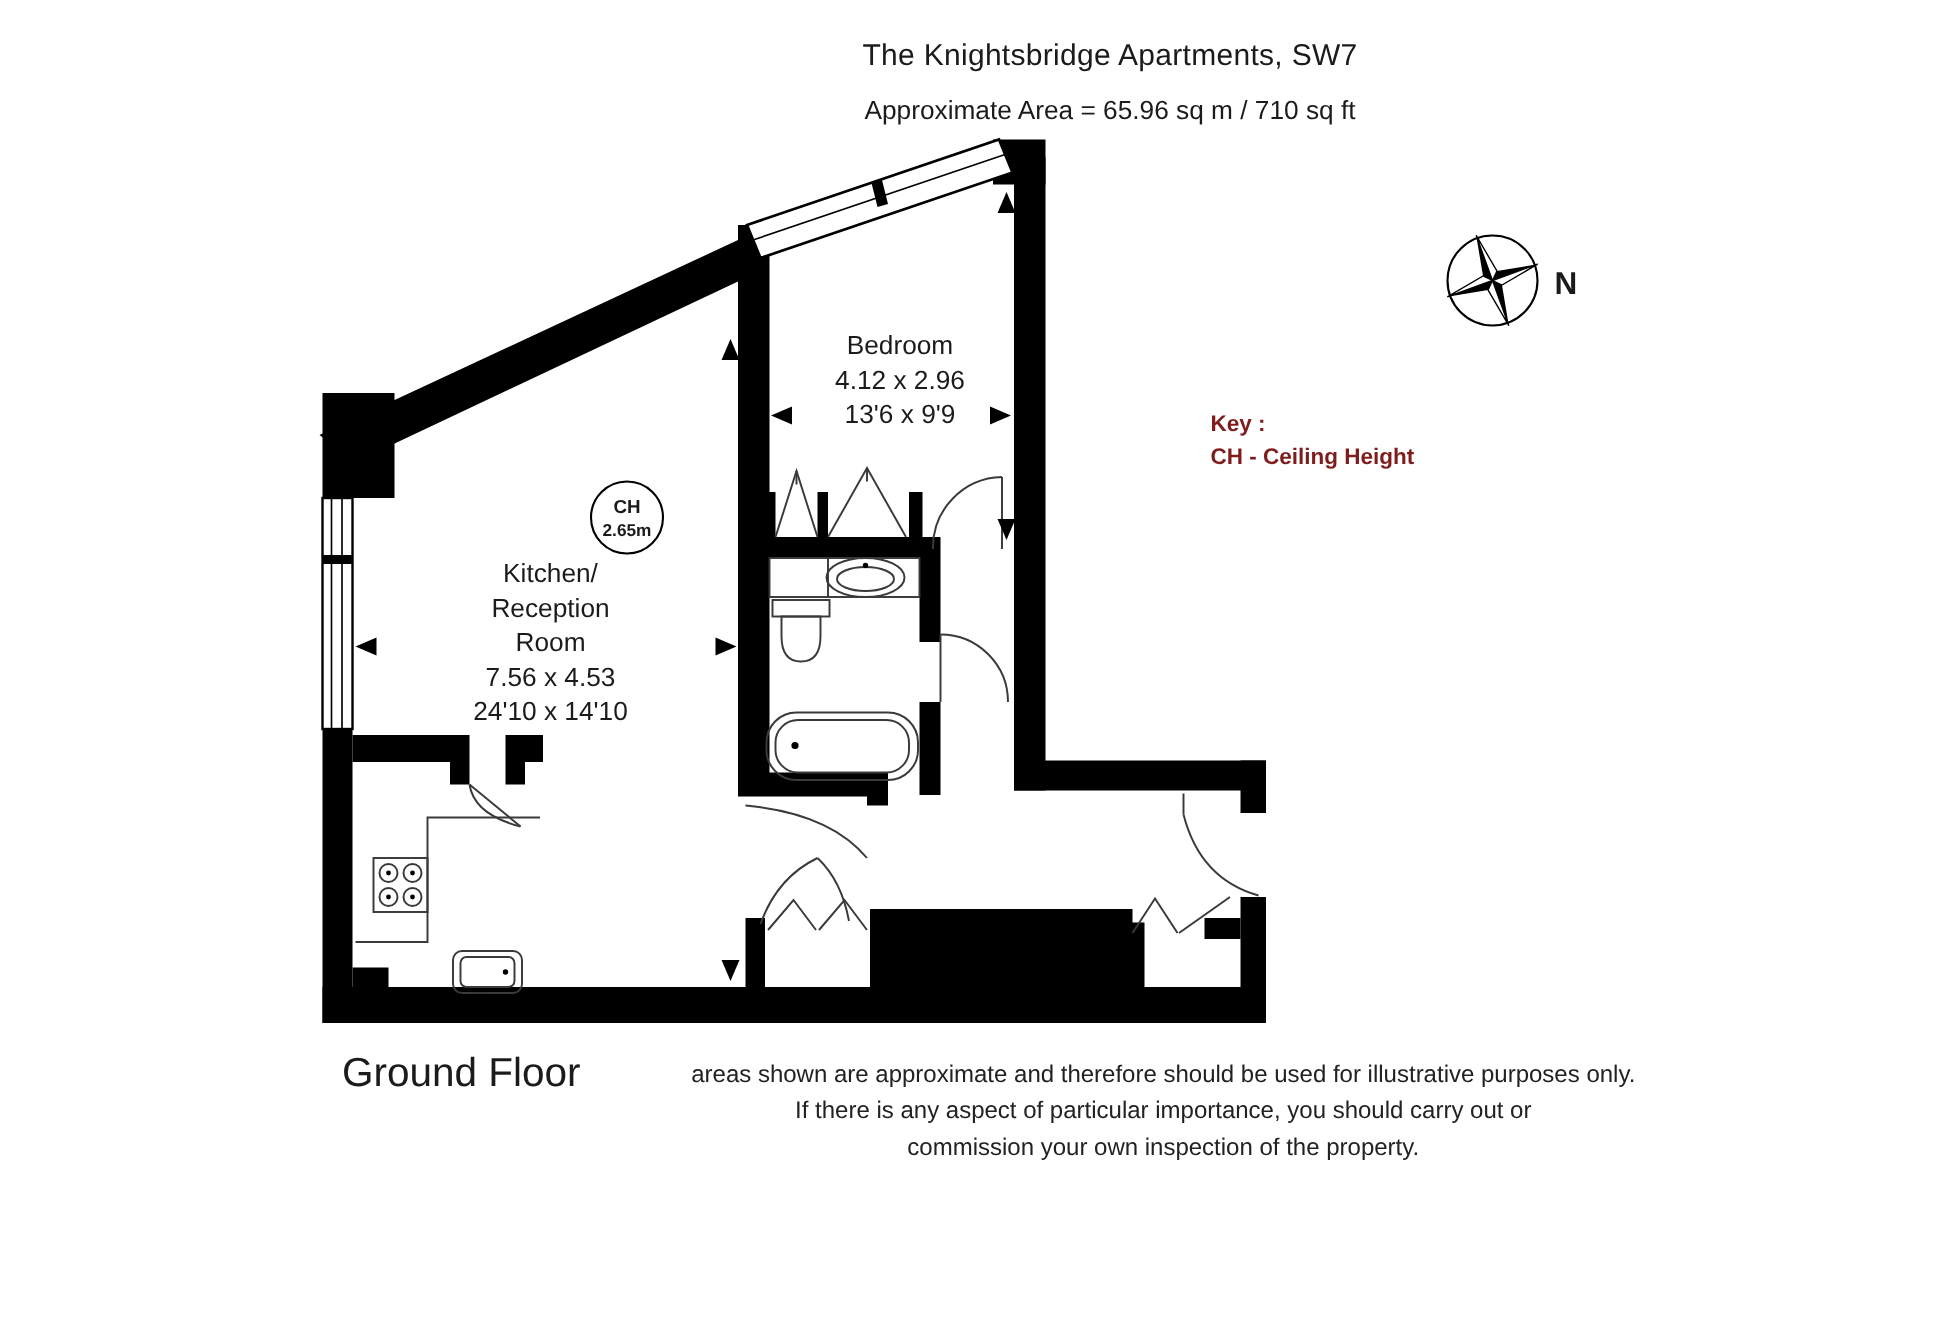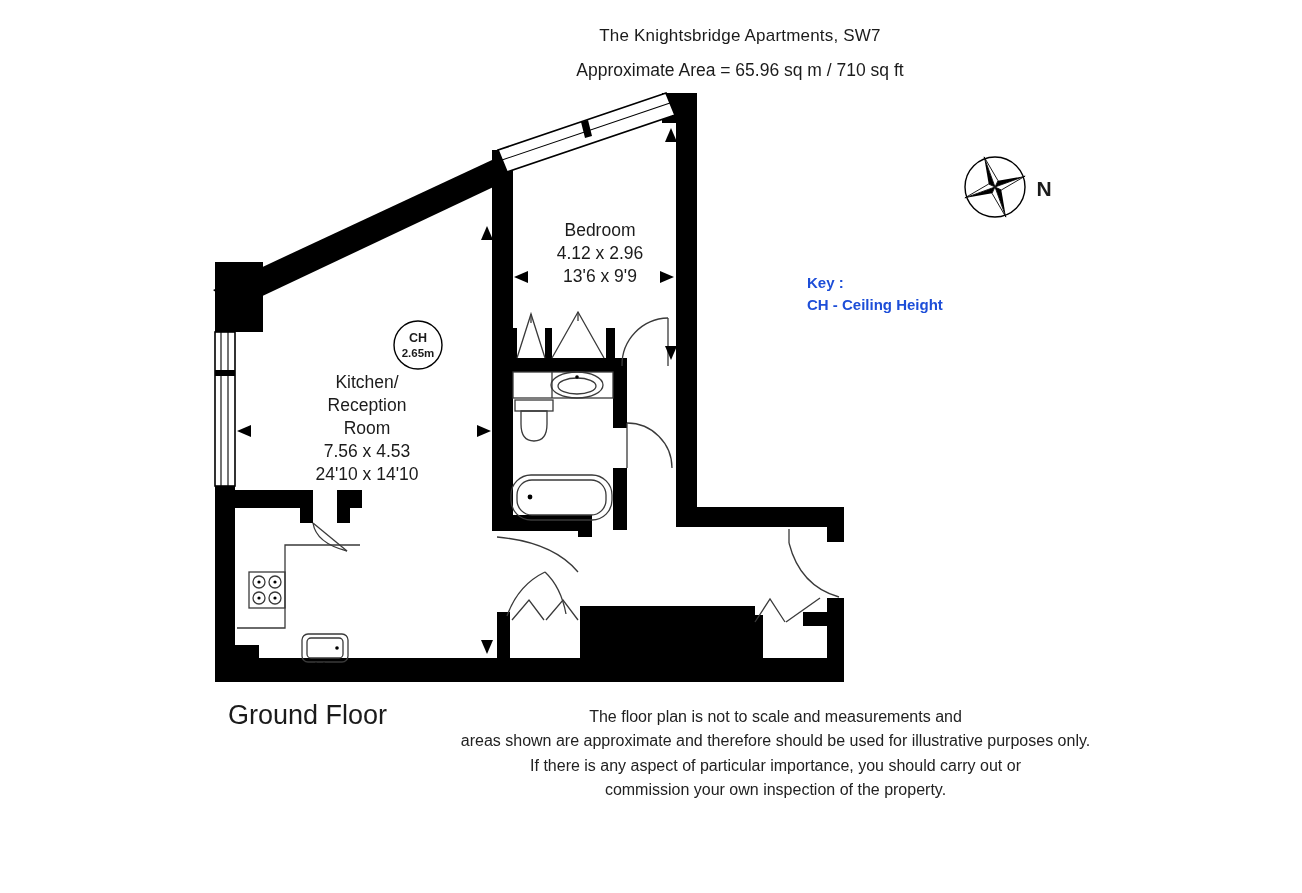--- a/index.html
+++ b/index.html
@@ -1,22 +1,22 @@
 <!DOCTYPE html>
 <html><head>
 <meta charset="utf-8">
 <style>
   html,body{margin:0;padding:0;background:#ffffff;}
   .page{position:relative;width:1302px;height:893px;background:#fff;overflow:hidden;
         font-family:"Liberation Sans",sans-serif;color:#1b1b1b;}
   .title-block{position:absolute;left:340px;top:26px;width:800px;text-align:center;}
-  .title{font-size:17px;letter-spacing:.2px;color:#1b1b1b;}
+  .title{font-size:20px;letter-spacing:.2px;color:#1b1b1b;}
   .subtitle{margin-top:14px;font-size:17.5px;color:#1b1b1b;}
   .key-block{position:absolute;left:807px;top:272px;font-weight:bold;font-size:15px;
-             line-height:22px;color:#1d4ed8;}
+             line-height:22px;color:#7f1d1d;}
   .floor-label{position:absolute;left:228px;top:700px;font-size:27px;color:#1b1b1b;}
   .disclaimer{position:absolute;left:408px;top:705px;width:735px;text-align:center;
               font-size:16px;line-height:24.3px;color:#222;}
   svg{position:absolute;left:0;top:0;}
   svg text{font-family:"Liberation Sans",sans-serif;fill:#1b1b1b;}
   .room-label{font-size:17.5px;}
   .wall{fill:#000;}
   .thin{fill:none;stroke:#3a3a3a;stroke-width:1.3;}
   .arrow{fill:#000;}
 </style>
@@ -31,21 +31,20 @@
   </div>
 
   <div class="key-block">
     <div>Key :</div>
     <div>CH - Ceiling Height</div>
   </div>
 
   <div class="floor-label">Ground Floor</div>
 
   <div class="disclaimer">
-    <div>The floor plan is not to scale and measurements and</div>
     <div>areas shown are approximate and therefore should be used for illustrative purposes only.</div>
     <div>If there is any aspect of particular importance, you should carry out or</div>
     <div>commission your own inspection of the property.</div>
   </div>
 
   <svg width="1302" height="893" viewBox="0 0 1302 893">
 
     <g>
 
       <rect class="wall" x="215" y="262" width="48" height="70"></rect>

